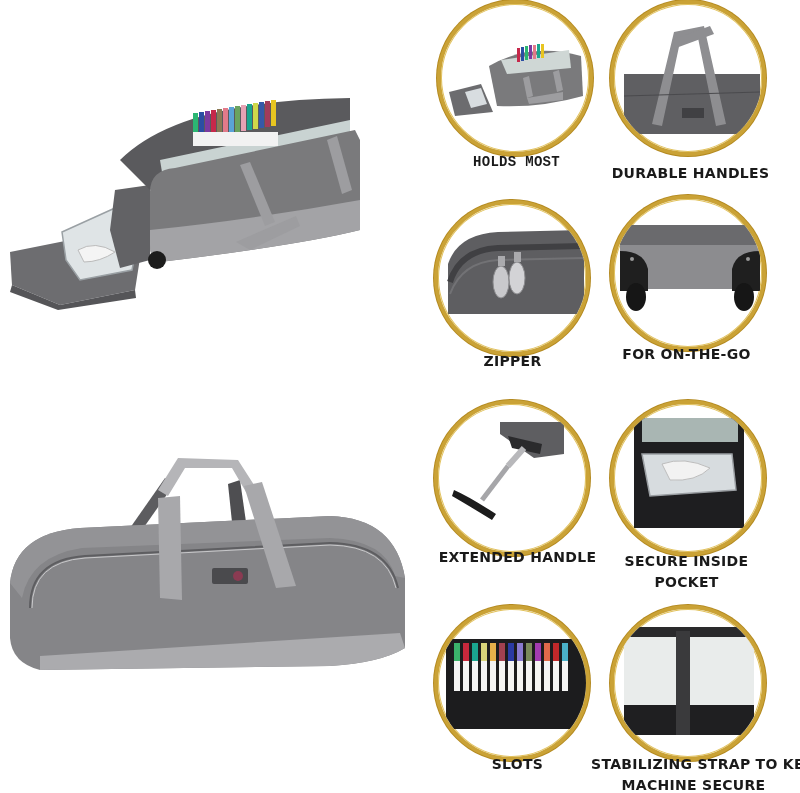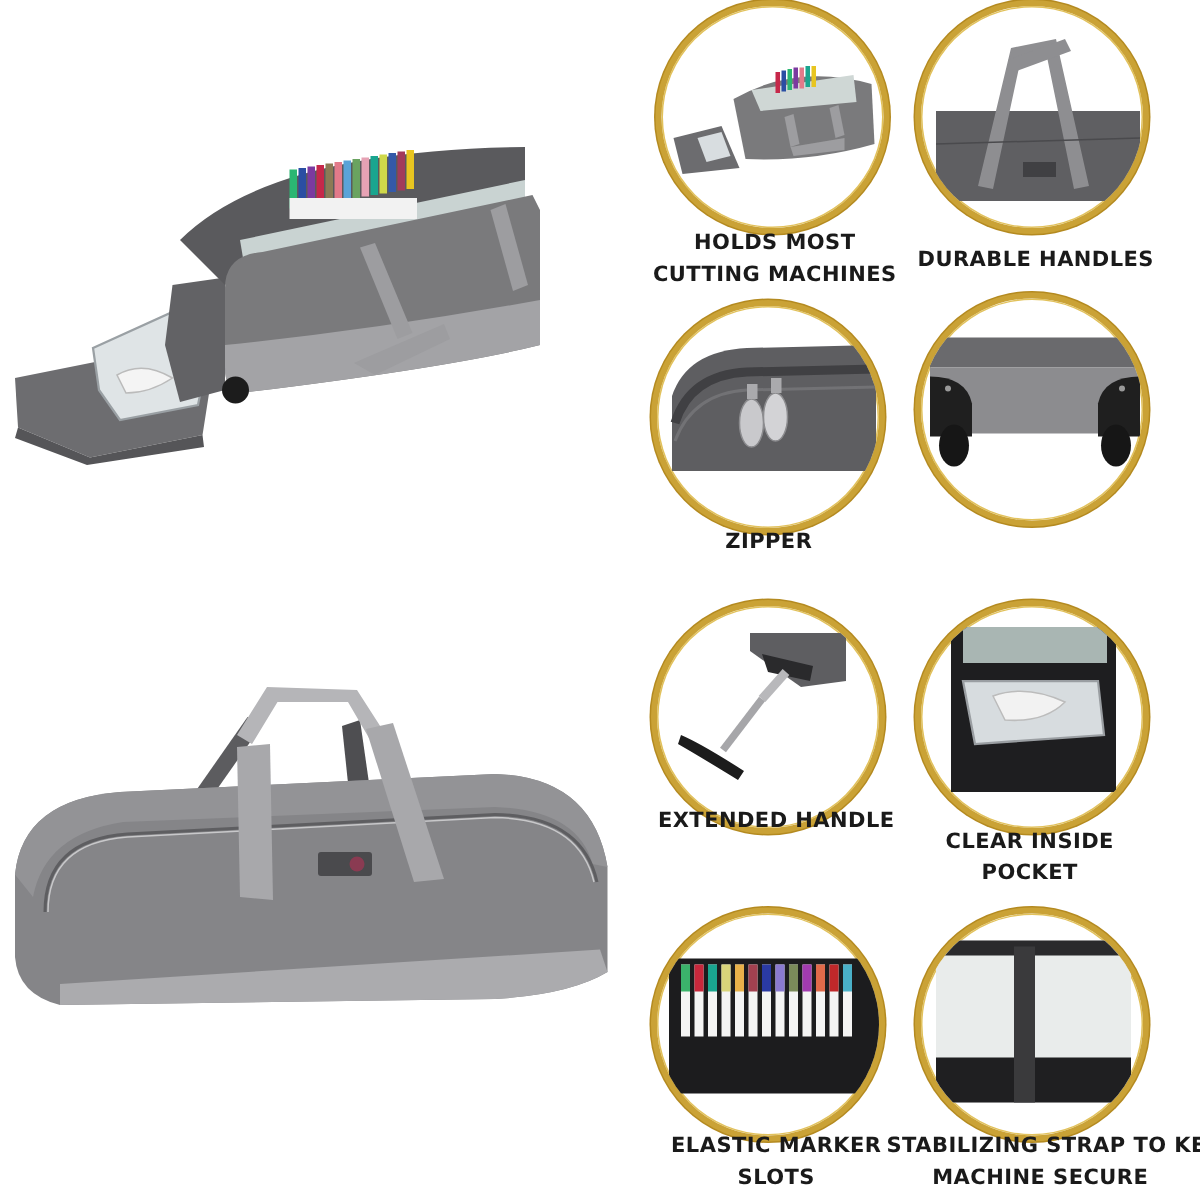--- a/index.html
+++ b/index.html
@@ -111,23 +111,22 @@
         <rect x="88" y="41" width="3" height="14" fill="#7b3aa0"></rect>
         <rect x="92" y="41" width="3" height="14" fill="#e27a8a"></rect>
         <rect x="96" y="40" width="3" height="14" fill="#1aa58f"></rect>
         <rect x="100" y="40" width="3" height="14" fill="#e8c520"></rect>
       </g>
       <path d="M82 74 L88 72 L92 92 L86 94 Z" fill="#9d9da0"></path>
       <path d="M112 68 L118 66 L122 86 L116 88 Z" fill="#9d9da0"></path>
       <path d="M86 94 L122 88 L122 96 L88 100 Z" fill="#9d9da0"></path>
     </svg>
   </div>
-  <div class="caption" style="top:152px;">
+  <div class="caption" style="top:152px;font-family:Liberation Mono, monospace;">
     <span class="caption-line">HOLDS MOST</span>
-    <span class="caption-line">CUTTING MACHINES</span>
   </div>
 </div>
 
 <div class="feature" style="left:603px; top:0px;">
   <div class="ring" style="left:7px; top:0px;">
     <svg width="148" height="148" viewBox="0 0 148 148">
       <rect x="10" y="70" width="136" height="60" fill="#5f5f62"></rect>
       <path d="M38 120 L60 28 L90 22 L112 120 L102 122 L84 34 L66 38 L48 122 Z" fill="#8e8e91"></path>
       <path d="M58 36 L96 22 L100 30 L62 44 Z" fill="#8e8e91"></path>
       <rect x="68" y="104" width="22" height="10" fill="#404043"></rect>
@@ -163,49 +162,50 @@
       <rect x="6" y="46" width="140" height="44" fill="#8c8c8f"></rect>
       <path d="M6 52 Q30 52 34 70 L34 92 L6 92 Z" fill="#1f1f1f"></path>
       <path d="M146 52 Q122 52 118 70 L118 92 L146 92 Z" fill="#1f1f1f"></path>
       <ellipse cx="22" cy="98" rx="10" ry="14" fill="#161616"></ellipse>
       <ellipse cx="130" cy="98" rx="10" ry="14" fill="#161616"></ellipse>
       <circle cx="18" cy="60" r="2" fill="#999"></circle>
       <circle cx="134" cy="60" r="2" fill="#999"></circle>
     </svg>
   </div>
   <div class="caption" style="top:149px;">
+    <span class="caption-line">FOR ON-THE-GO</span>
   </div>
 </div>
 
 <div class="feature" style="left:430px; top:400px;">
   <div class="ring" style="left:4px; top:0px;">
     <svg width="148" height="148" viewBox="0 0 148 148">
       <path d="M62 18 L126 18 L126 50 L96 54 L62 30 Z" fill="#5e5e61"></path>
       <path d="M70 32 L104 40 L102 50 L74 44 Z" fill="#2a2a2c"></path>
       <line x1="86" y1="44" x2="70" y2="62" stroke="#b8b8bb" stroke-width="6"></line>
       <line x1="70" y1="62" x2="44" y2="96" stroke="#a6a6a9" stroke-width="5"></line>
       <path d="M16 86 Q30 92 58 110 L54 116 Q28 100 14 92 Z" fill="#1c1c1c"></path>
     </svg>
   </div>
-  <div class="caption" style="top:137px;">
+  <div class="caption" style="top:147px;">
     <span class="caption-line">EXTENDED HANDLE</span>
   </div>
 </div>
 
 <div class="feature" style="left:599px; top:400px;">
   <div class="ring" style="left:11px; top:0px;">
     <svg width="148" height="148" viewBox="0 0 148 148">
       <rect x="20" y="14" width="110" height="110" fill="#1e1e20"></rect>
       <rect x="28" y="14" width="96" height="24" fill="#a9b6b3"></rect>
       <path d="M28 50 L118 50 L122 86 L36 92 Z" fill="#d7dcdf" stroke="#9a9ea2" stroke-width="1.5"></path>
       <path d="M48 60 Q70 52 96 64 Q82 78 56 76 Z" fill="#f2f2f2" stroke="#bcbcbc" stroke-width="1"></path>
     </svg>
   </div>
   <div class="caption" style="top:151px;">
-    <span class="caption-line">CLEAR INSIDE</span>
+    <span class="caption-line">SECURE INSIDE</span>
     <span class="caption-line">POCKET</span>
   </div>
 </div>
 
 <div class="feature" style="left:430px; top:605px;">
   <div class="ring" style="left:4px; top:0px;">
     <svg width="148" height="148" viewBox="0 0 148 148">
       <rect x="8" y="30" width="140" height="90" fill="#1c1c1e"></rect>
       <g>
         <rect x="16" y="34" width="6" height="48" fill="#f4f4f4"></rect>
@@ -231,21 +231,20 @@
         <rect x="106" y="34" width="6" height="48" fill="#f4f4f4"></rect>
           <rect x="106" y="34" width="6" height="18" fill="#e06a4a"></rect>
         <rect x="115" y="34" width="6" height="48" fill="#f4f4f4"></rect>
           <rect x="115" y="34" width="6" height="18" fill="#c0282a"></rect>
         <rect x="124" y="34" width="6" height="48" fill="#f4f4f4"></rect>
           <rect x="124" y="34" width="6" height="18" fill="#4ab0c8"></rect>
       </g>
     </svg>
   </div>
   <div class="caption" style="top:149px;">
-    <span class="caption-line">ELASTIC MARKER</span>
     <span class="caption-line">SLOTS</span>
   </div>
 </div>
 
 <div class="feature" style="left:605px; top:605px;">
   <div class="ring" style="left:5px; top:0px;">
     <svg width="148" height="148" viewBox="0 0 148 148">
       <rect x="10" y="18" width="130" height="108" fill="#e9eceb"></rect>
       <rect x="10" y="18" width="130" height="10" fill="#2a2a2c"></rect>
       <rect x="10" y="96" width="130" height="30" fill="#1f1f21"></rect>

